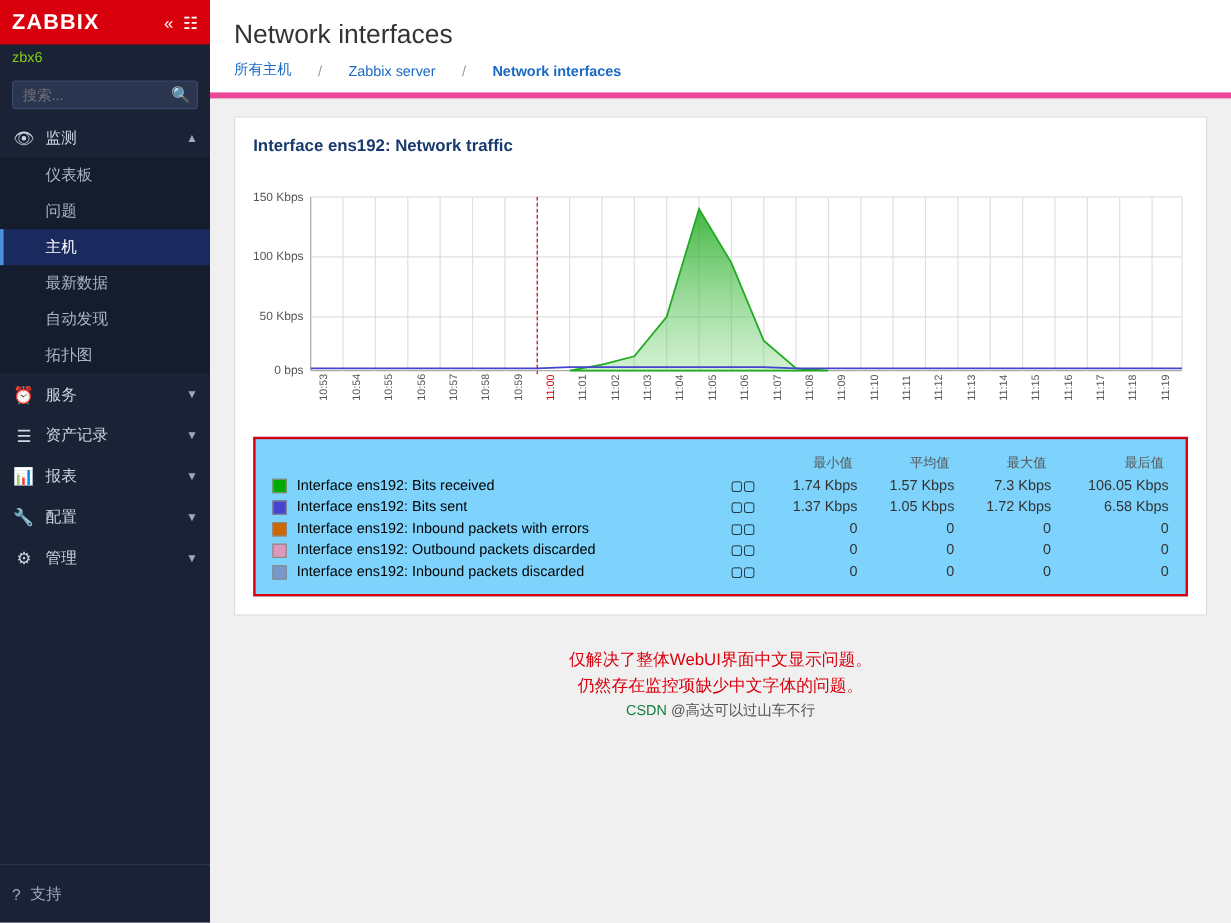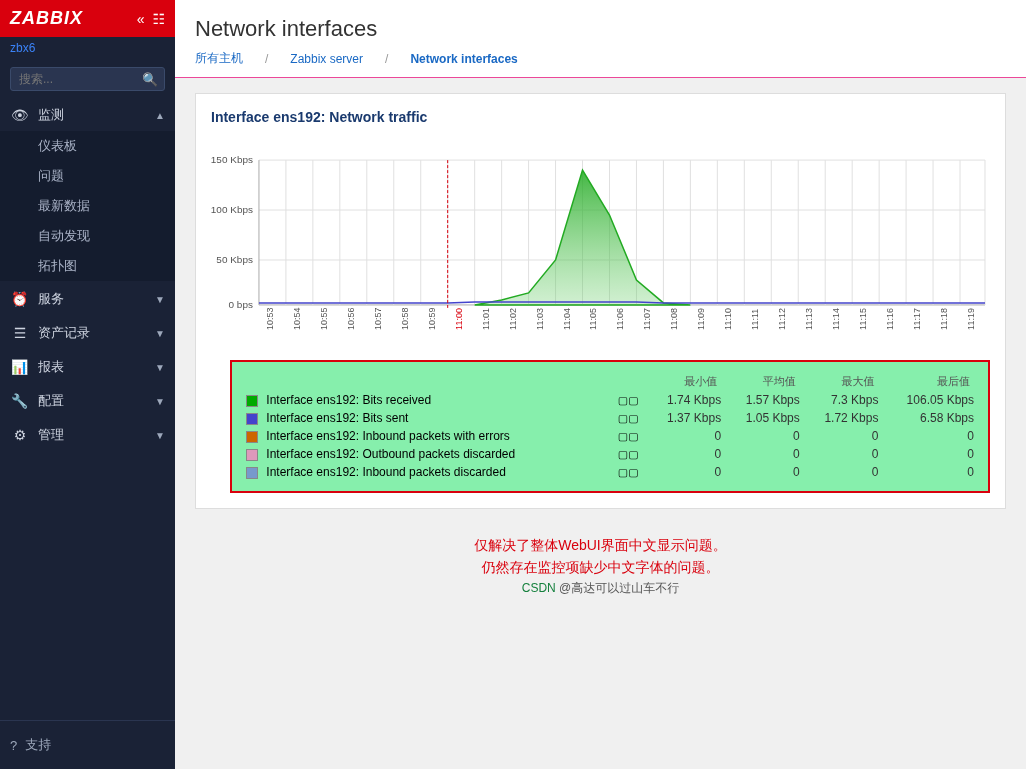--- a/index.html
+++ b/index.html
@@ -21,31 +21,30 @@
       padding: 8px 10px;
       display: flex;
       align-items: center;
       justify-content: space-between;
     }
     #sidebar-logo {
       color: white;
       font-weight: bold;
       font-size: 18px;
       letter-spacing: 1px;
-      font-style: italic;
     }
     #sidebar-header-icons {
       display: flex;
       gap: 8px;
       color: white;
       font-size: 14px;
     }
     #sidebar-user {
       padding: 4px 10px 8px;
-      color: #3b82f6;
+      color: #84cc16;
       font-size: 12px;
     }
     #sidebar-search {
       padding: 4px 10px;
       margin-bottom: 4px;
     }
     #sidebar-search input {
       width: 100%;
       padding: 4px 28px 4px 8px;
       background: #2a3550;
@@ -123,21 +122,21 @@
     #main {
       flex: 1;
       background: #f0f0f0;
       overflow-y: auto;
       display: flex;
       flex-direction: column;
     }
     #page-header {
       background: white;
       padding: 16px 20px 10px;
-      border-bottom: 1px solid #ec4899;
+      border-bottom: 5px solid #ec4899;
     }
     #page-title {
       font-size: 22px;
       font-weight: normal;
       color: #333;
       margin-bottom: 8px;
     }
     #breadcrumb {
       display: flex;
       align-items: center;
@@ -203,22 +202,21 @@
     .highlight-label {
       font-size: 9px;
       fill: #d9000d;
     }
 
     
     #legend-table {
       border: 2px solid #d9000d;
       padding: 10px;
       margin-top: 5px;
-      background: #86efac;
-      margin-left: 19px;
+      background: #7dd3fc;
     }
     #legend-table table {
       width: 100%;
       border-collapse: collapse;
       font-size: 12px;
     }
     #legend-table th {
       text-align: right;
       color: #555;
       font-weight: normal;
@@ -271,20 +269,21 @@
 
   <div class="nav-section">
     <div class="nav-section-header">
       <span class="nav-icon">👁</span>
       <span class="nav-label">监测</span>
       <span class="nav-arrow">▲</span>
     </div>
     <div class="nav-sub-items">
       <div class="nav-sub-item">仪表板</div>
       <div class="nav-sub-item">问题</div>
+      <div class="nav-sub-item active">主机</div>
       <div class="nav-sub-item">最新数据</div>
       <div class="nav-sub-item">自动发现</div>
       <div class="nav-sub-item">拓扑图</div>
     </div>
   </div>
 
   <div class="nav-section">
     <div class="nav-section-header">
       <span class="nav-icon">⏰</span>
       <span class="nav-label">服务</span>

